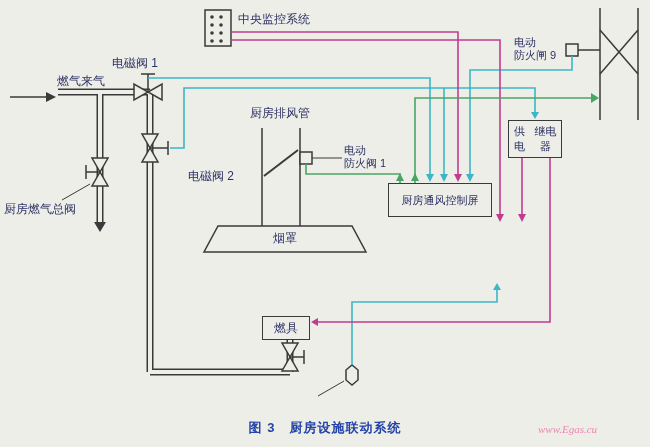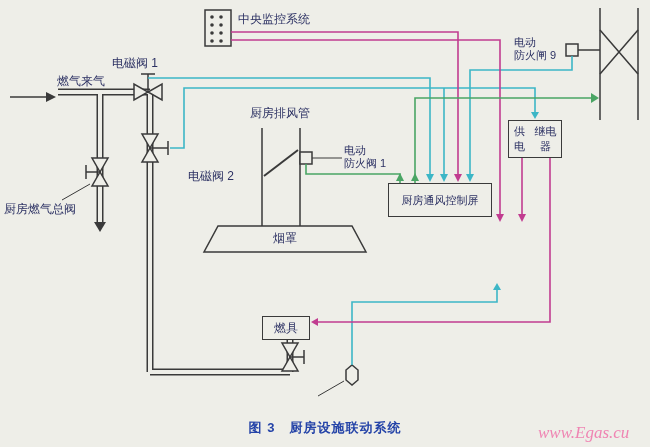--- a/index.html
+++ b/index.html
@@ -15,21 +15,21 @@
     align-items:center;justify-content:center;font-size:11px;line-height:15px;
     text-align:center;box-sizing:border-box;
   }
   .caption{
     position:absolute;left:0;right:0;top:419px;text-align:center;
     font-weight:bold;font-size:13px;color:#2544a8;letter-spacing:1px;
   }
   .caption .ttl{margin-left:14px;}
   .watermark{
     position:absolute;left:538px;top:423px;font-family:"Liberation Serif",serif;
-    font-style:italic;font-size:17px;color:#ef85b3;white-space:nowrap;
+    font-style:italic;font-size:11px;color:#ef85b3;white-space:nowrap;
   }
 </style>
 </head>
 <body>
 
 <div class="stage">
 
   <svg class="layer" width="650" height="447" viewBox="0 0 650 447">
 
     <g fill="none">

